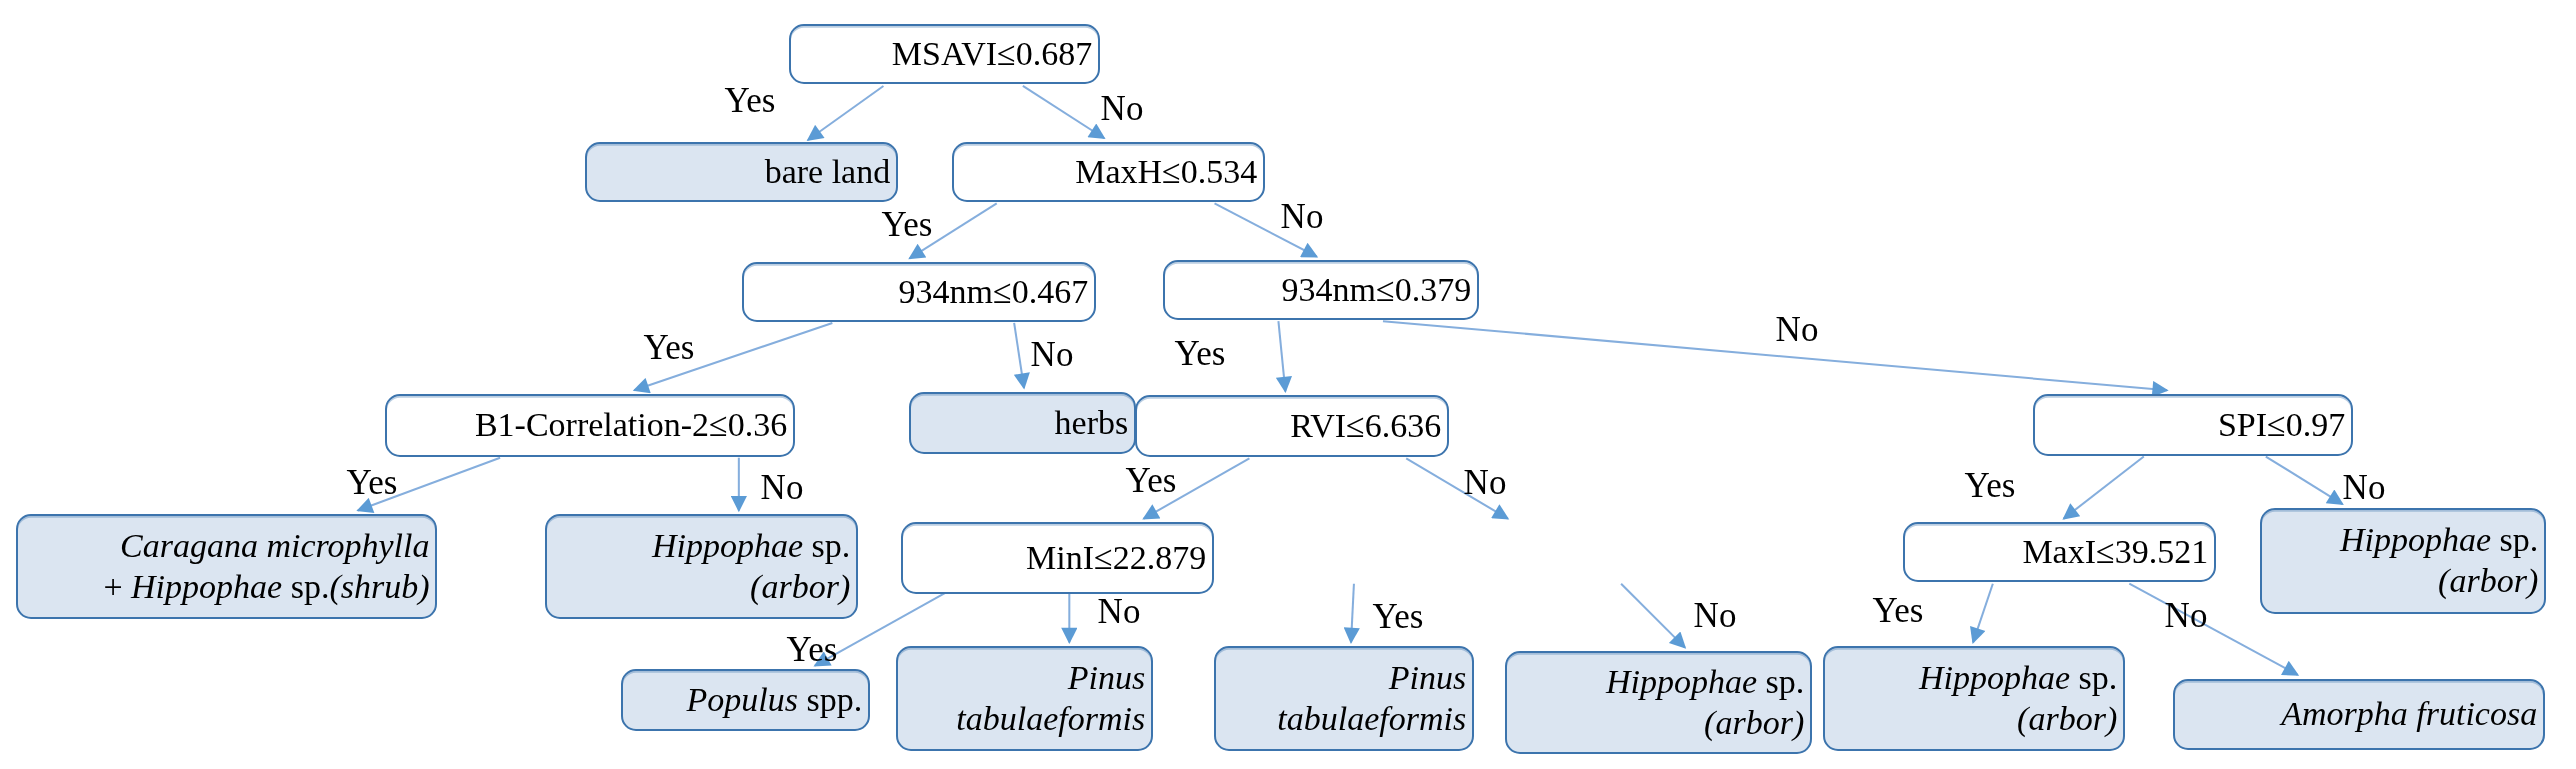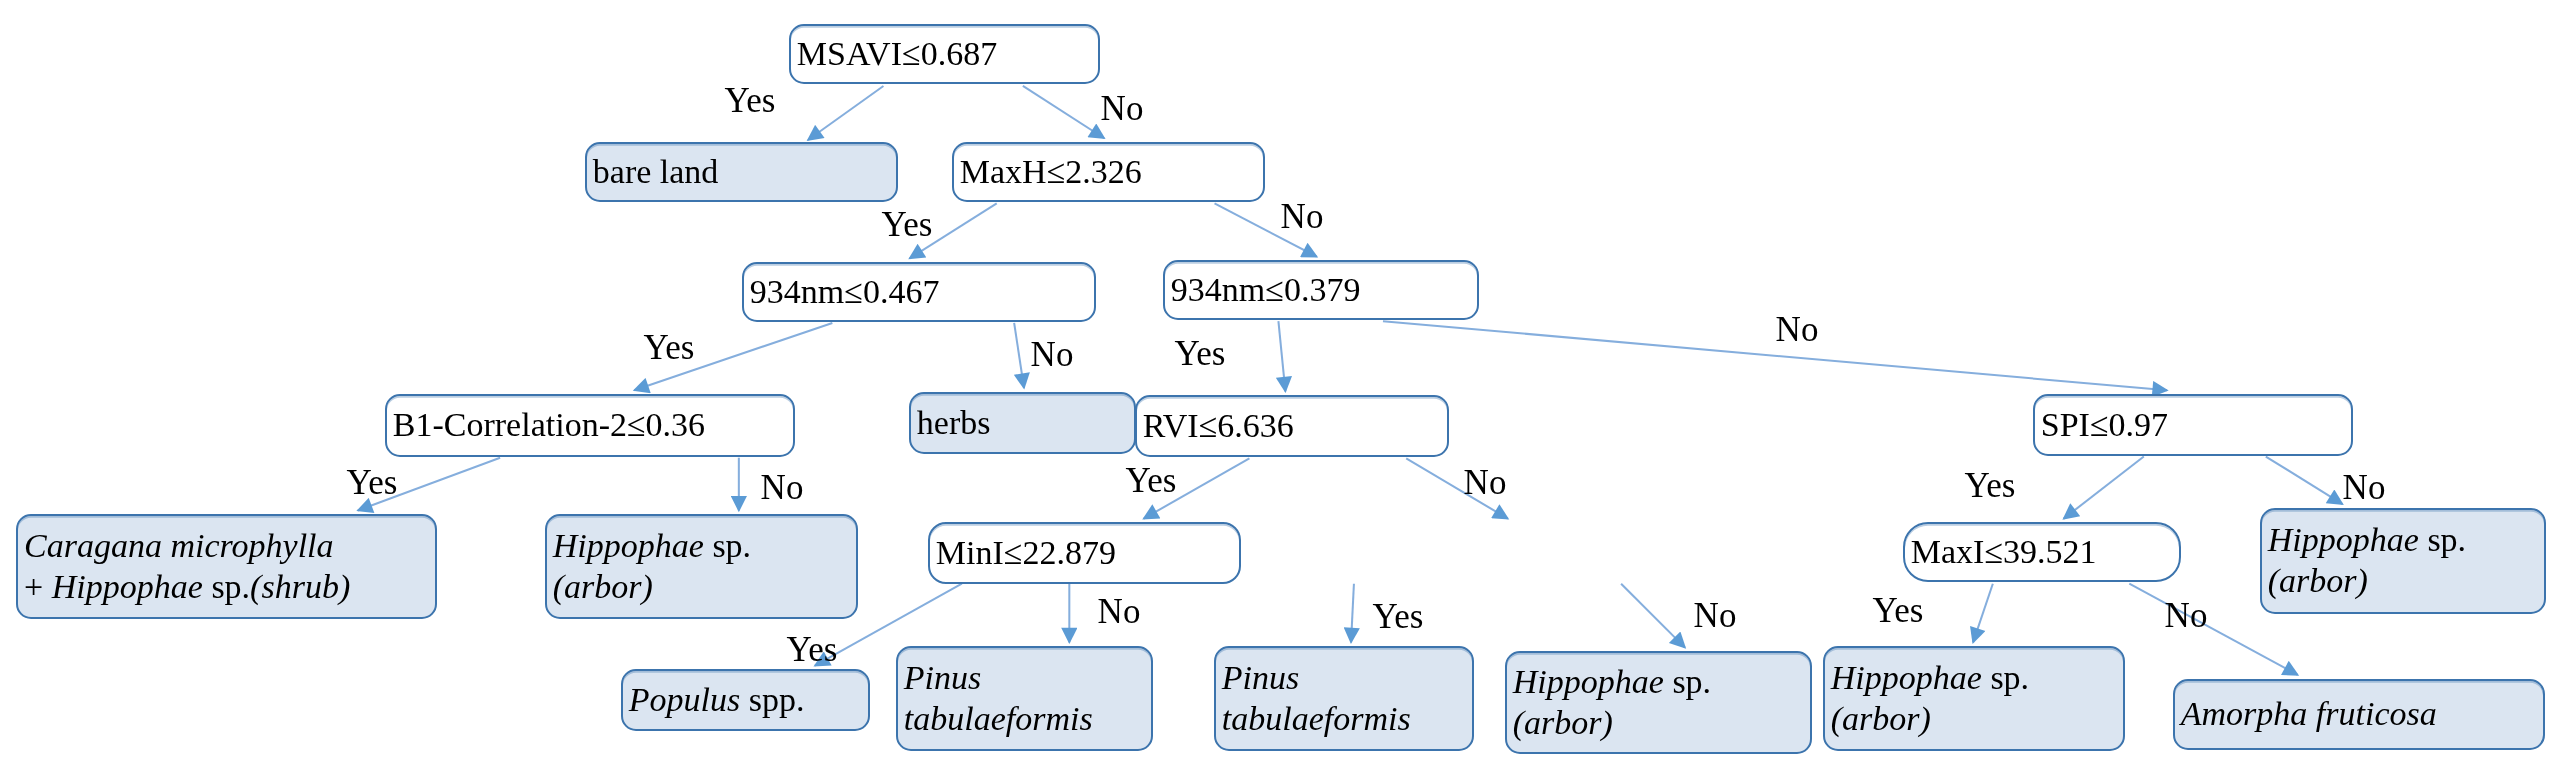--- a/index.html
+++ b/index.html
@@ -8,21 +8,21 @@
     width:2576px;height:769px;
     background:#ffffff;
     font-family:"Liberation Serif","DejaVu Serif",serif;
     color:#000000;
     overflow:hidden;
   }
   #edge-layer{position:absolute;left:0;top:0;width:2576px;height:769px;}
   .node{
     position:absolute;box-sizing:border-box;
     border:2.3px solid #3c74ad;border-radius:15px;
-    display:flex;flex-direction:column;justify-content:center;align-items:flex-start;
+    display:flex;flex-direction:column;justify-content:center;align-items:flex-end;
     font-size:34px;line-height:1.2;text-align:center;
     padding:2.3px 5.8px;white-space:nowrap;
     box-shadow:inset 0 1.7px 0 rgba(60,116,173,.35);
   }
   .node.decision{background:#ffffff;}
   .node.leaf{background:#dbe5f1;}
   .node .ln{display:block;}
   .it{font-style:italic;}
   .edge-label{
     position:absolute;transform:translate(-50%,-50%);
@@ -60,21 +60,21 @@
       <line x1="3430" y1="1005" x2="3396" y2="1106" stroke="#85aedd" stroke-width="3.5" marker-end="url(#arrow)"></line>
       <line x1="3665" y1="1005" x2="3955" y2="1162" stroke="#85aedd" stroke-width="3.5" marker-end="url(#arrow)"></line>
     </svg>
     <div class="node decision" style="left: 789px; top: 24.4px; width: 311px; height: 60px;">
       <span class="ln"><span>MSAVI≤0.687</span></span>
     </div>
     <div class="node leaf" style="left: 585px; top: 142px; width: 313px; height: 60px;">
       <span class="ln"><span>bare land</span></span>
     </div>
     <div class="node decision" style="left: 952px; top: 142px; width: 313px; height: 60px;">
-      <span class="ln"><span>MaxH≤2.326</span></span>
+      <span class="ln"><span>MaxH≤0.534</span></span>
     </div>
     <div class="node decision" style="left: 730px; top: 262px; width: 354px; height: 60px; margin-left: 12px;">
       <span class="ln"><span>934nm≤0.467</span></span>
     </div>
     <div class="node decision" style="left: 1163px; top: 260px; width: 316px; height: 60px;">
       <span class="ln"><span>934nm≤0.379</span></span>
     </div>
     <div class="node decision" style="left: 385px; top: 394px; width: 410px; height: 63px;">
       <span class="ln"><span>B1-Correlation-2≤0.36</span></span>
     </div>
@@ -88,24 +88,24 @@
       <span class="ln"><span>SPI≤0.97</span></span>
     </div>
     <div class="node leaf" style="left: 16.3px; top: 514px; width: 421px; height: 105px;">
       <span class="ln"><span class="it">Caragana microphylla</span></span>
       <span class="ln"><span>+ </span><span class="it">Hippophae</span><span> sp.</span><span class="it">(shrub)</span></span>
     </div>
     <div class="node leaf" style="left: 545px; top: 514px; width: 313px; height: 105px;">
       <span class="ln"><span class="it">Hippophae</span><span> sp.</span></span>
       <span class="ln"><span class="it">(arbor)</span></span>
     </div>
-    <div class="node decision" style="left: 928px; top: 522px; width: 313px; height: 62px; border-radius: 18px;">
+    <div class="node decision" style="left: 901px; top: 522px; width: 313px; height: 72px;">
       <span class="ln"><span>MinI≤22.879</span></span>
     </div>
-    <div class="node decision" style="left: 1903px; top: 522px; width: 278px; height: 60px; border-radius: 25px;">
+    <div class="node decision" style="left: 1903px; top: 522px; width: 313px; height: 60px;">
       <span class="ln"><span>MaxI≤39.521</span></span>
     </div>
     <div class="node leaf" style="left: 2260px; top: 508px; width: 286px; height: 106px;">
       <span class="ln"><span class="it">Hippophae</span><span> sp.</span></span>
       <span class="ln"><span class="it">(arbor)</span></span>
     </div>
     <div class="node leaf" style="left: 621px; top: 669px; width: 249px; height: 62px;">
       <span class="ln"><span class="it">Populus</span><span> spp.</span></span>
     </div>
     <div class="node leaf" style="left: 896px; top: 646px; width: 257px; height: 105px;">

